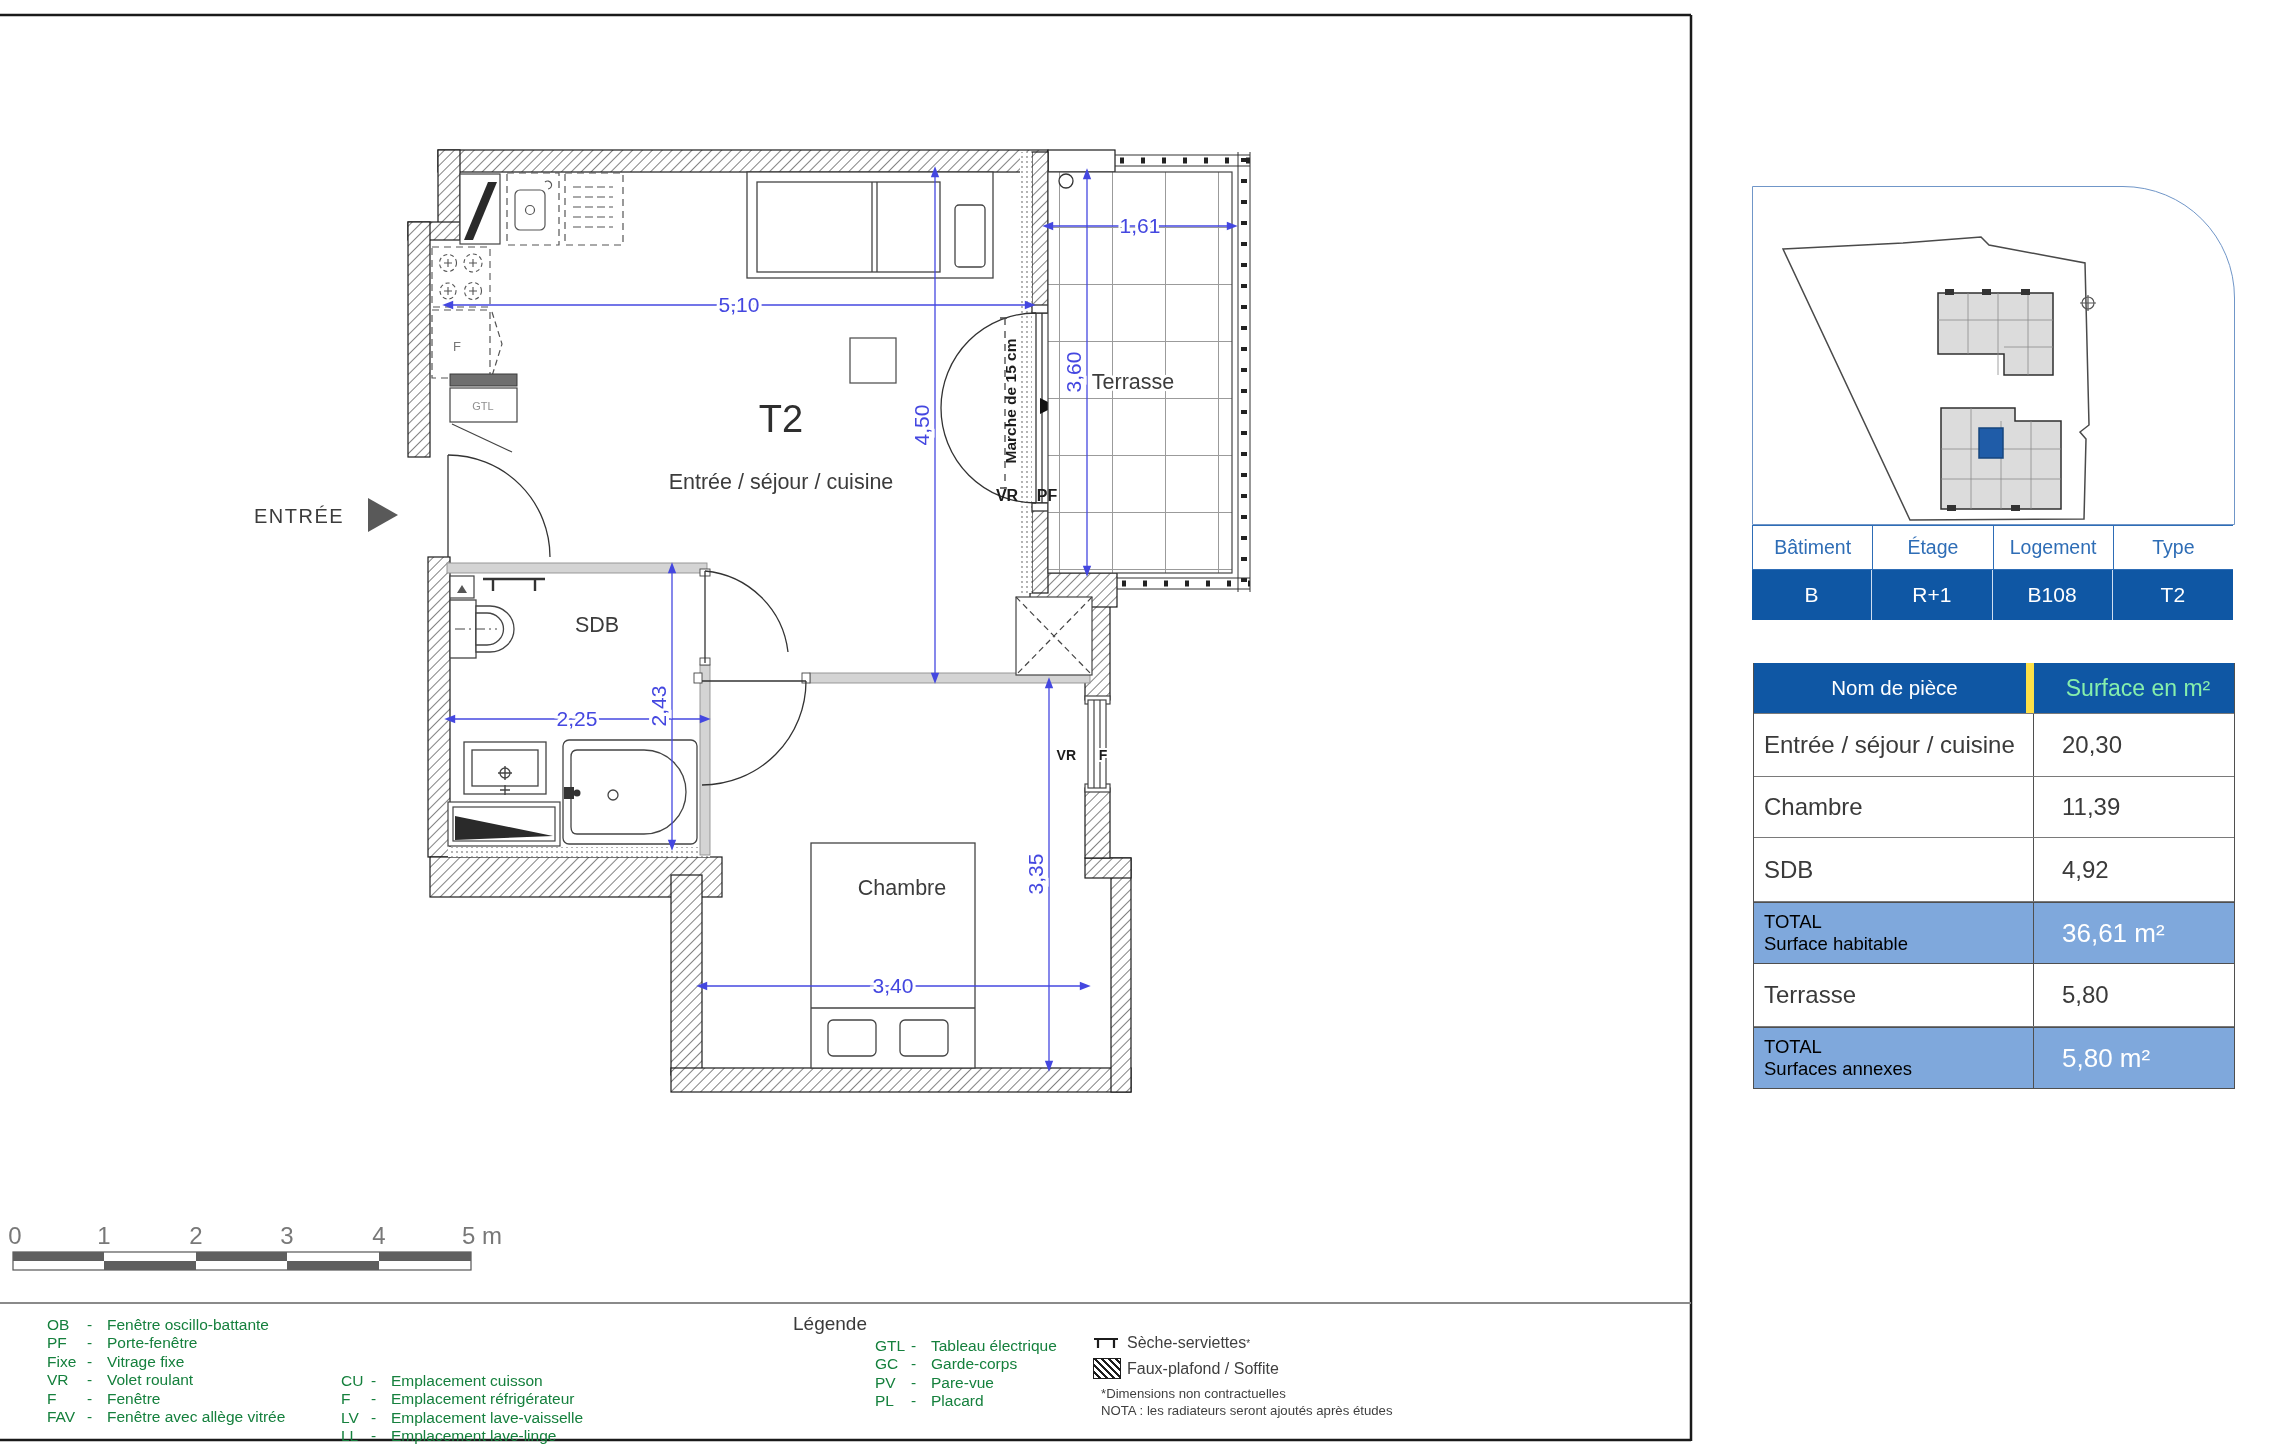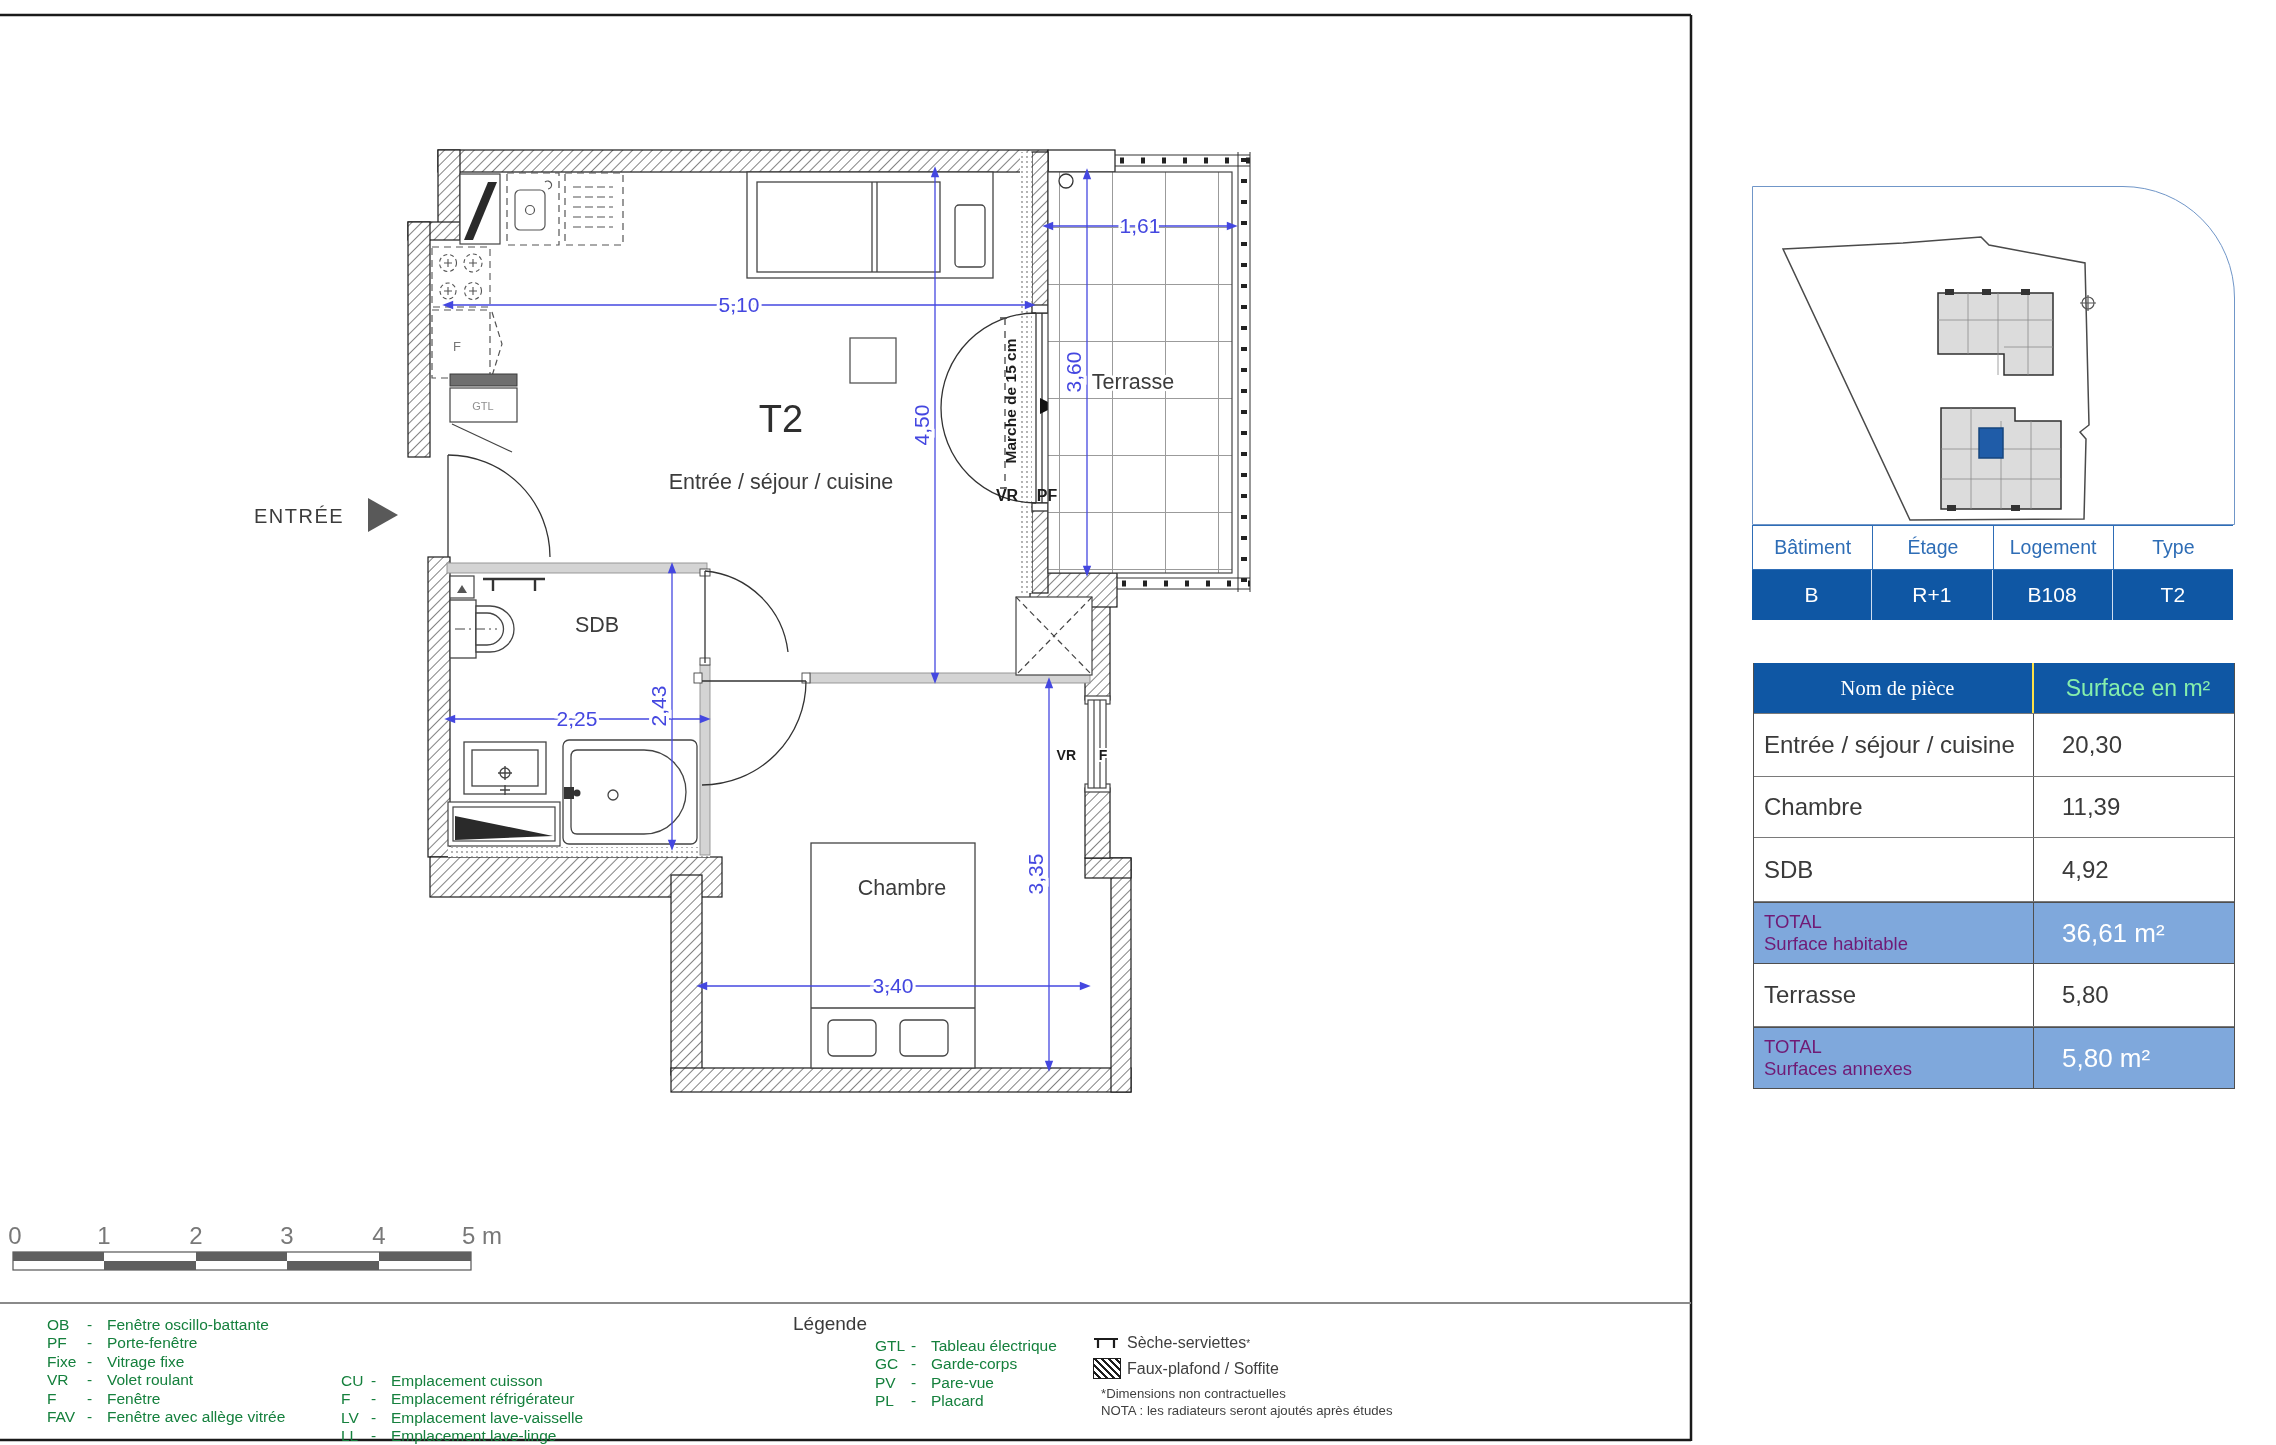--- a/index.html
+++ b/index.html
@@ -27,24 +27,24 @@
   .unit-head:last-child{border-right:1px solid #2e6db6;}
   .unit-val{height:50px;line-height:50px;text-align:center;color:#ffffff;font-size:21px;
       background:#0f57a4;border-right:1.5px solid #cfdef0;}
   .unit-val:last-child{border-right:none;}
   #surface-table{border-left:1.5px solid #4f4f4f;border-right:1.5px solid #4f4f4f;border-bottom:1.5px solid #4f4f4f;}
   .st-row{display:flex;border-bottom:1px solid #7a7a7a;background:#ffffff;}
   .st-c1{width:280px;display:flex;align-items:center;padding-left:10px;box-sizing:border-box;
       border-right:1.5px solid #4f4f4f;font-size:24px;color:#3a3a3a;}
   .st-c2{flex:1;display:flex;align-items:center;padding-left:28px;font-size:24px;color:#3a3a3a;}
   .st-head{background:#0f57a4;}
-  .st-head .st-c1{border-right:2px solid #fde047;justify-content:center;padding-left:9px;color:#ffffff;font-size:20.5px;font-family:Liberation Serif, serif;}
+  .st-head .st-c1{border-right:8px solid #fde047;justify-content:center;padding-left:9px;color:#ffffff;font-size:20.5px;}
   .st-head .st-c2{justify-content:center;padding-left:8px;color:#86efac;font-size:23px;}
   .st-total{background:#7fa8dc;border-top:1.5px solid #4f4f4f;border-bottom:1.5px solid #4f4f4f;}
-  .st-total .st-c1{flex-direction:column;align-items:flex-start;justify-content:center;color:#701a75;font-size:18.5px;line-height:22px;}
+  .st-total .st-c1{flex-direction:column;align-items:flex-start;justify-content:center;color:#000000;font-size:18.5px;line-height:22px;}
   .st-total .st-c2{color:#ffffff;font-size:26px;}
   
   text{font-family:"Liberation Sans",sans-serif;}
   .dim{fill:#4447e0;font-size:21px;paint-order:stroke;stroke:#ffffff;stroke-width:6px;text-anchor:middle;}
   .room{fill:#3c3c3c;font-size:21.5px;text-anchor:middle;}
   .blk{fill:#1c1c1c;font-weight:bold;text-anchor:middle;}
 </style>
 </head>
 <body>
 

